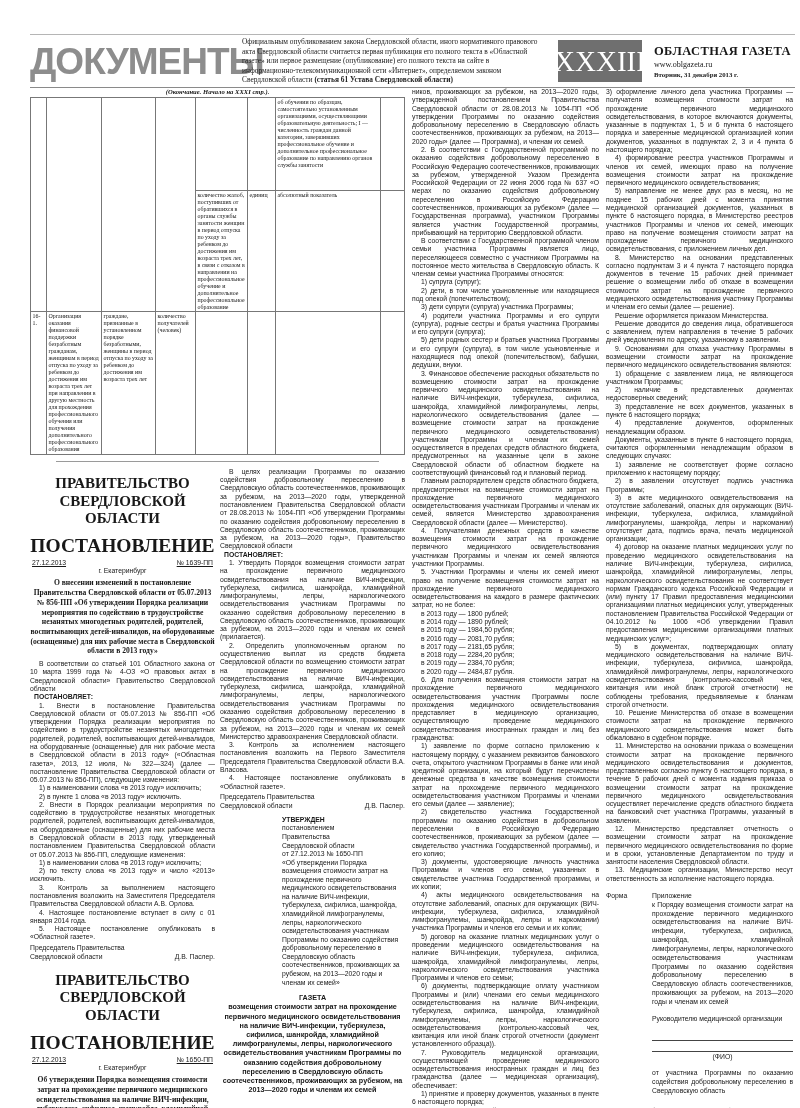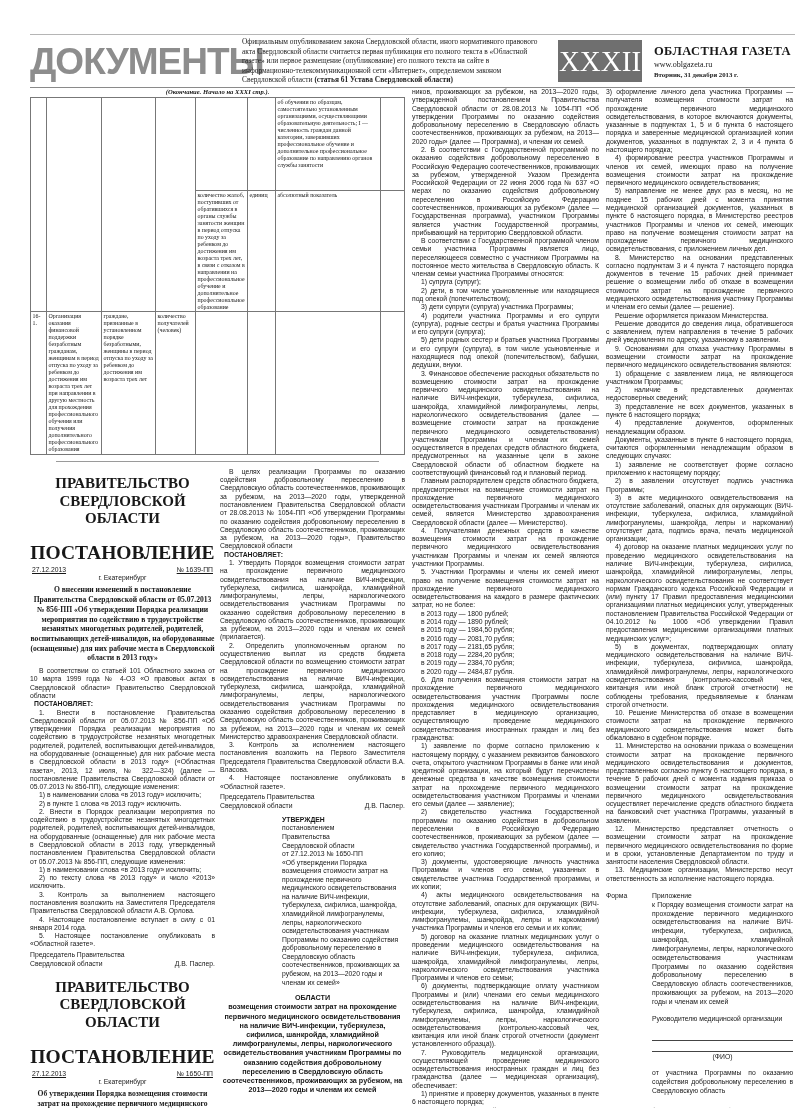--- a/index.html
+++ b/index.html
@@ -30,21 +30,21 @@
              font-size:6.6px;text-align:center;margin-bottom:2px;}
   table.prog{width:375px;border-collapse:collapse;table-layout:fixed;}
   table.prog td{border:0.5px solid #777;vertical-align:top;padding:1px 1.5px;
                 font-family:"Liberation Serif",serif;font-size:5.9px;line-height:1.18;
                 overflow:hidden;word-wrap:break-word;}
   .rule{border-top:0.7px solid #9a9a9a;margin:6px 26px 0 26px;}
   
   .gov{font-family:Liberation Serif, serif;font-weight:bold;font-size:15px;line-height:1.18;
        text-align:center;margin:7px 0 0 0;}
   .decree-word{font-family:"Liberation Serif",serif;font-weight:bold;font-size:19.5px;
-               text-align:center;line-height:1.05;margin-top:15px;}
+               text-align:center;line-height:1.05;margin-top:8px;}
   .meta{display:flex;justify-content:space-between;font-size:6.8px;margin:3px 2px 0 2px;}
   .meta span{text-decoration:underline;}
   .city{text-align:center;font-size:6.8px;margin-top:1px;}
   .dtitle{font-family:"Liberation Serif",serif;font-weight:bold;font-size:7.6px;line-height:1.28;
           text-align:center;margin:4px 0;}
   .p{font-size:6.8px;line-height:1.22;text-align:justify;text-indent:9px;margin:0;
      overflow-wrap:break-word;}
   .b{font-weight:bold;}
   .sig{display:flex;justify-content:space-between;font-size:6.8px;margin-top:2px;}
   .appr{margin:7px 0 0 62px;font-size:6.8px;line-height:1.26;}
@@ -64,21 +64,21 @@
 </head>
 <body>
 
 <div class="page">
 
   <div class="hdr">
     <div class="brand">ДОКУМЕНТЫ</div>
     <div class="hdr-note">
       <span>Официальным опубликованием закона Свердловской области, иного нормативного правового акта Свердловской области считается первая публикация его полного текста в «Областной газете» или первое размещение (опубликование) его полного текста на сайте в информационно-телекоммуникационной сети «Интернет», определяемом законом Свердловской области </span><b>(статья 61 Устава Свердловской области)</b>
     </div>
-    <div class="roman-box">XXXII</div>
+    <div class="roman-box">XXXIII</div>
     <div class="mast">
       <div class="mast-title">ОБЛАСТНАЯ ГАЗЕТА</div>
       <div class="mast-site">www.oblgazeta.ru</div>
       <div class="mast-date">Вторник, 31 декабря 2013 г.</div>
     </div>
   </div>
 
   <div class="content">
 
     <div class="left-half">
@@ -185,21 +185,21 @@
           <div class="appr">
             <div class="ln b">УТВЕРЖДЕН</div>
             <div class="ln">постановлением</div>
             <div class="ln">Правительства</div>
             <div class="ln">Свердловской области</div>
             <div class="ln">от 27.12.2013 № 1650-ПП</div>
             <div class="ln">«Об утверждении Порядка возмещения стоимости затрат на прохождение первичного медицинского освидетельствования на наличие ВИЧ-инфекции, туберкулеза, сифилиса, шанкройда, хламидийной лимфогранулемы, лепры, наркологического освидетельствования участникам Программы по оказанию содействия добровольному переселению в Свердловскую область соотечественников, проживающих за рубежом, на 2013—2020 годы и членам их семей»</div>
           </div>
 
           <div class="por-h">
-            <div>ОБЛАСТИ</div>
+            <div>ГАЗЕТА</div>
             <div>возмещения стоимости затрат на прохождение первичного медицинского освидетельствования на наличие ВИЧ-инфекции, туберкулеза, сифилиса, шанкройда, хламидийной лимфогранулемы, лепры, наркологического освидетельствования участникам Программы по оказанию содействия добровольному переселению в Свердловскую область соотечественников, проживающих за рубежом, на 2013—2020 годы и членам их семей</div>
           </div>
 
         </div>
       </div>
     </div>
 
     <div class="colr">
       <p class="p" style="text-indent:0">ников, проживающих за рубежом, на 2013—2020 годы, утвержденной постановлением Правительства Свердловской области от 28.08.2013 № 1054-ПП «Об утверждении Программы по оказанию содействия добровольному переселению в Свердловскую область соотечественников, проживающих за рубежом, на 2013—2020 годы» (далее — Программа), и членам их семей.</p>
       <p class="p">2. В соответствии с Государственной программой по оказанию содействия добровольному переселению в Российскую Федерацию соотечественников, проживающих за рубежом, утвержденной Указом Президента Российской Федерации от 22 июня 2006 года № 637 «О мерах по оказанию содействия добровольному переселению в Российскую Федерацию соотечественников, проживающих за рубежом» (далее — Государственная программа), участником Программы является участник Государственной программы, прибывающий на территорию Свердловской области.</p>

